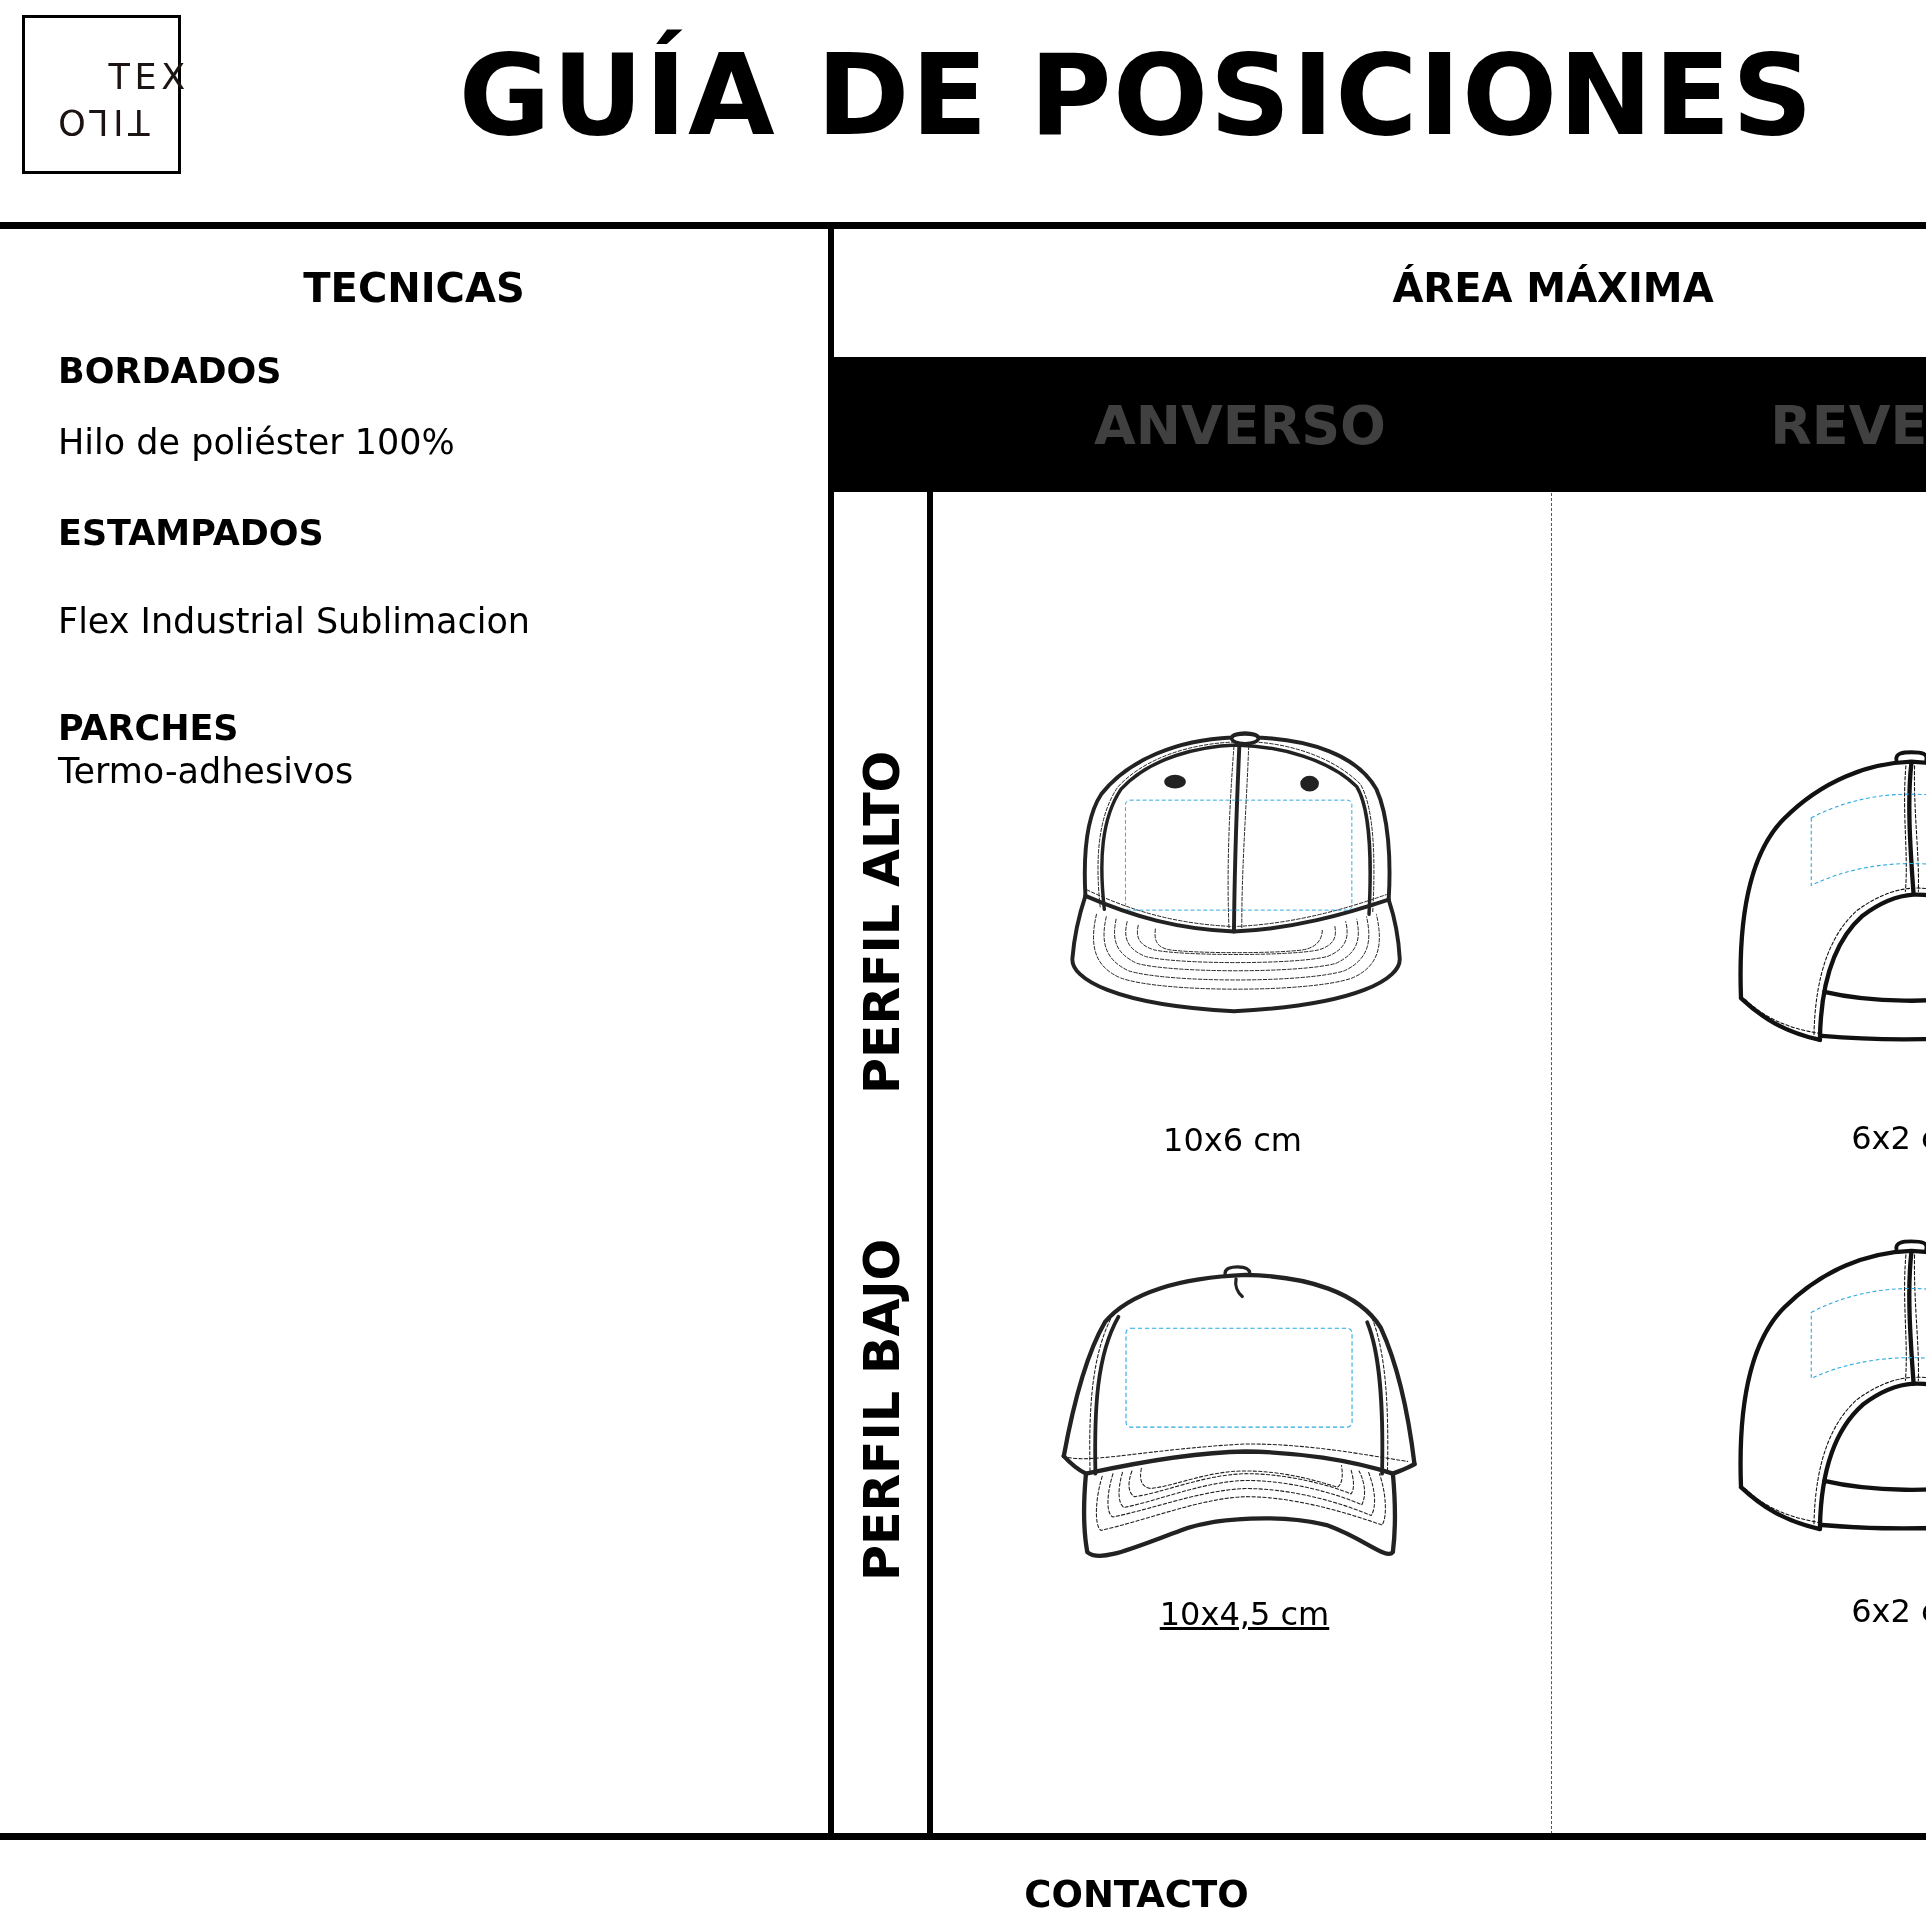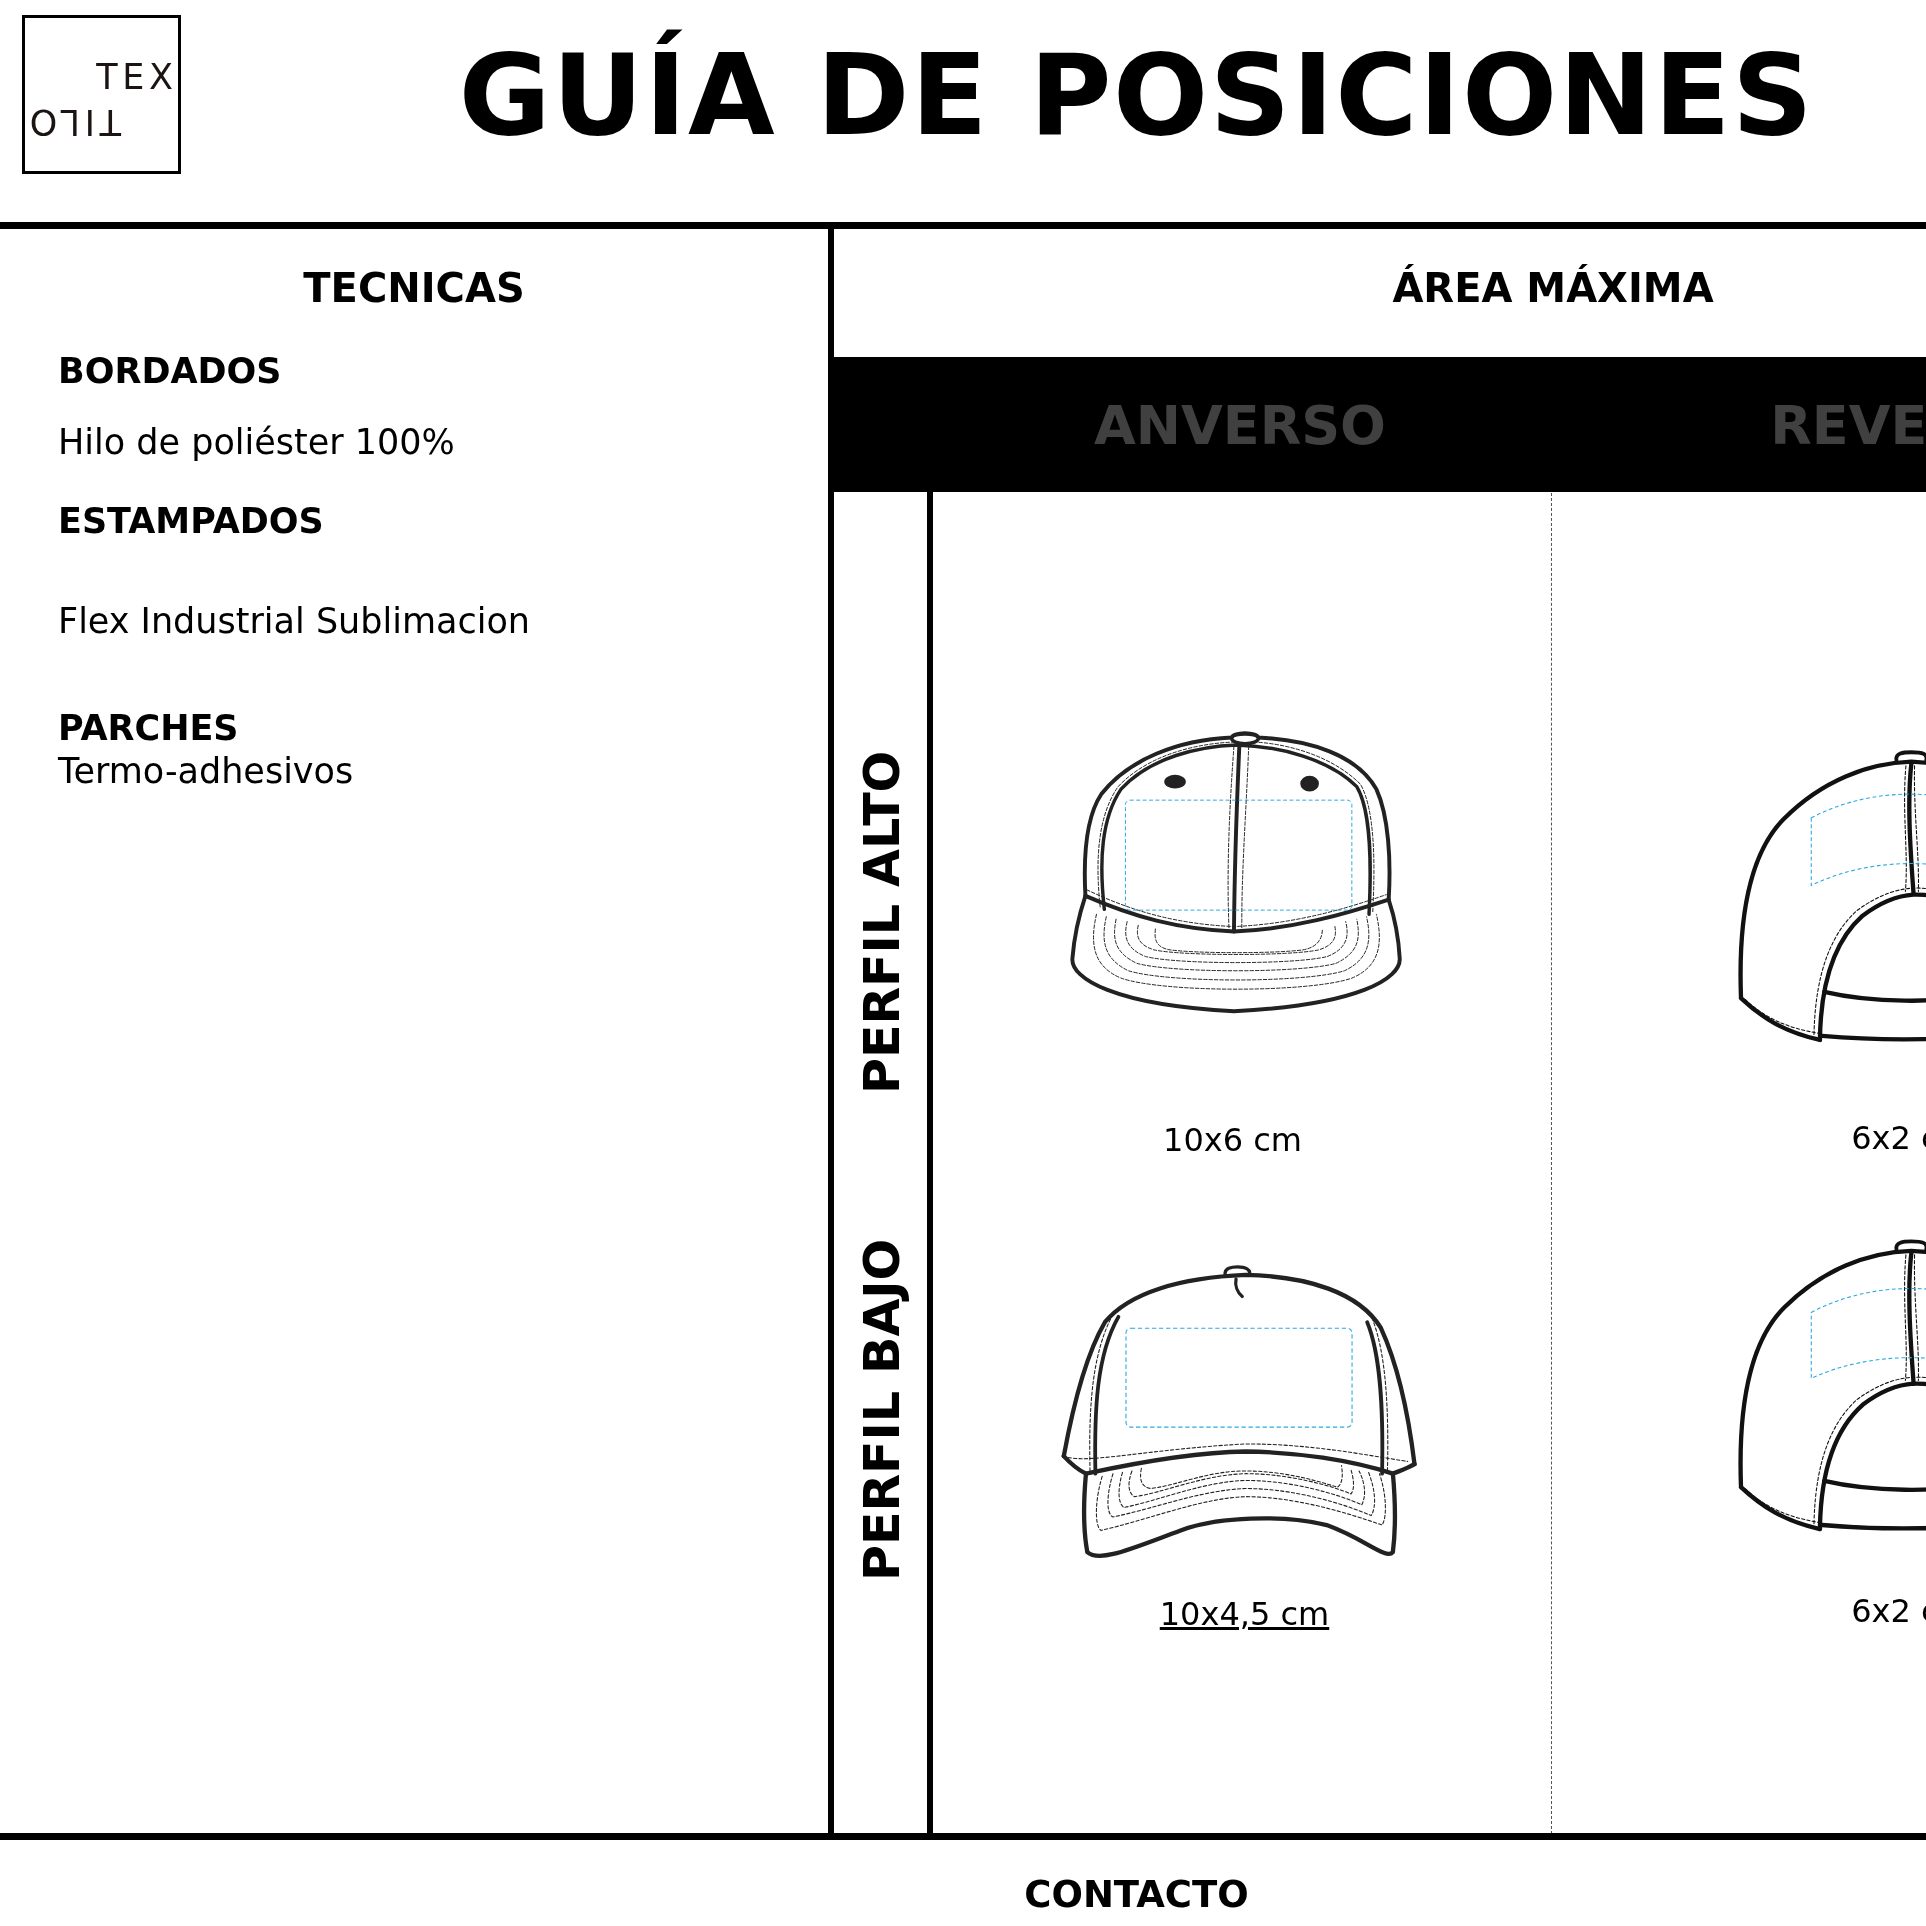--- a/index.html
+++ b/index.html
@@ -1,21 +1,21 @@
 <!DOCTYPE html>
 <html style="font-size:6.2px"><head>
 <meta charset="utf-8">
 <style>
   html, body { margin:0; padding:0; background:#ffffff; }
   body { width:2273px; height:2421px; position:relative; overflow:hidden;
          font-family:"DejaVu Sans", "Liberation Sans", sans-serif; color:#000; }
   .abs { position:absolute; }
   .logo-box { left:21.6px; top:14.6px; width:153px; height:153px; border:3.5px solid #000; }
-  .logo-text { position:absolute; left:0; width:100%; text-align:right;
-               font-family:"DejaVu Sans", sans-serif; font-size:35px; letter-spacing:4.6px; color:#1c1412; line-height:1; }
+  .logo-text { position:absolute; left:0; width:100%; text-align:center;
+               font-family:"DejaVu Sans", sans-serif; font-size:35px; letter-spacing:4.6px; color:#1c1412; line-height:1;padding-left:48px; }
   .logo-top { top:42px; }
   .logo-bot { top:86px; transform:scale(-1,-1); }
   .title { left:0; width:2273px; top:37px; text-align:center; font-weight:bold;
            font-size:112px; line-height:116px; letter-spacing:1.5px; }
   .hrule { left:0; width:2273px; height:6.5px; background:#000; }
   .vrule { width:6.2px; background:#000; }
   .section-title { text-align:center; font-weight:bold; font-size:40px; line-height:58px; }
   .tech-head { left:58px; font-weight:bold; font-size:35px; line-height:39px; }
   .tech-body { left:58px; font-size:35px; line-height:39px;margin-top:34px; }
   .band { left:828px; top:357px; width:1445px; height:135px; background:#000; }
@@ -36,21 +36,21 @@
 </div>
 <div class="abs title">GUÍA DE POSICIONES</div>
 
 <div class="abs hrule" style="top:222px;"></div>
 
 <div class="abs section-title" style="left:0;width:828px;top:259px;">TECNICAS</div>
 
 <div class="abs tech-head" style="top:352px;">BORDADOS</div>
 <div class="abs tech-body" style="top:389px;">Hilo de poliéster 100%</div>
 
-<div class="abs tech-head" style="top:502px;">ESTAMPADOS</div>
+<div class="abs tech-head" style="top:514px;">ESTAMPADOS</div>
 <div class="abs tech-body" style="top:568px;">Flex Industrial Sublimacion</div>
 
 <div class="abs tech-head" style="top:665px;margin-top:44px;">PARCHES</div>
 <div class="abs tech-body" style="top:718px;">Termo-adhesivos</div>
 
 <div class="abs vrule" style="left:828px;top:223px;height:1614px;"></div>
 <div class="abs vrule" style="left:927px;top:492px;height:1344px;"></div>
 
 <div class="abs section-title" style="left:834px;width:1438px;top:259px;">ÁREA MÁXIMA</div>
 

